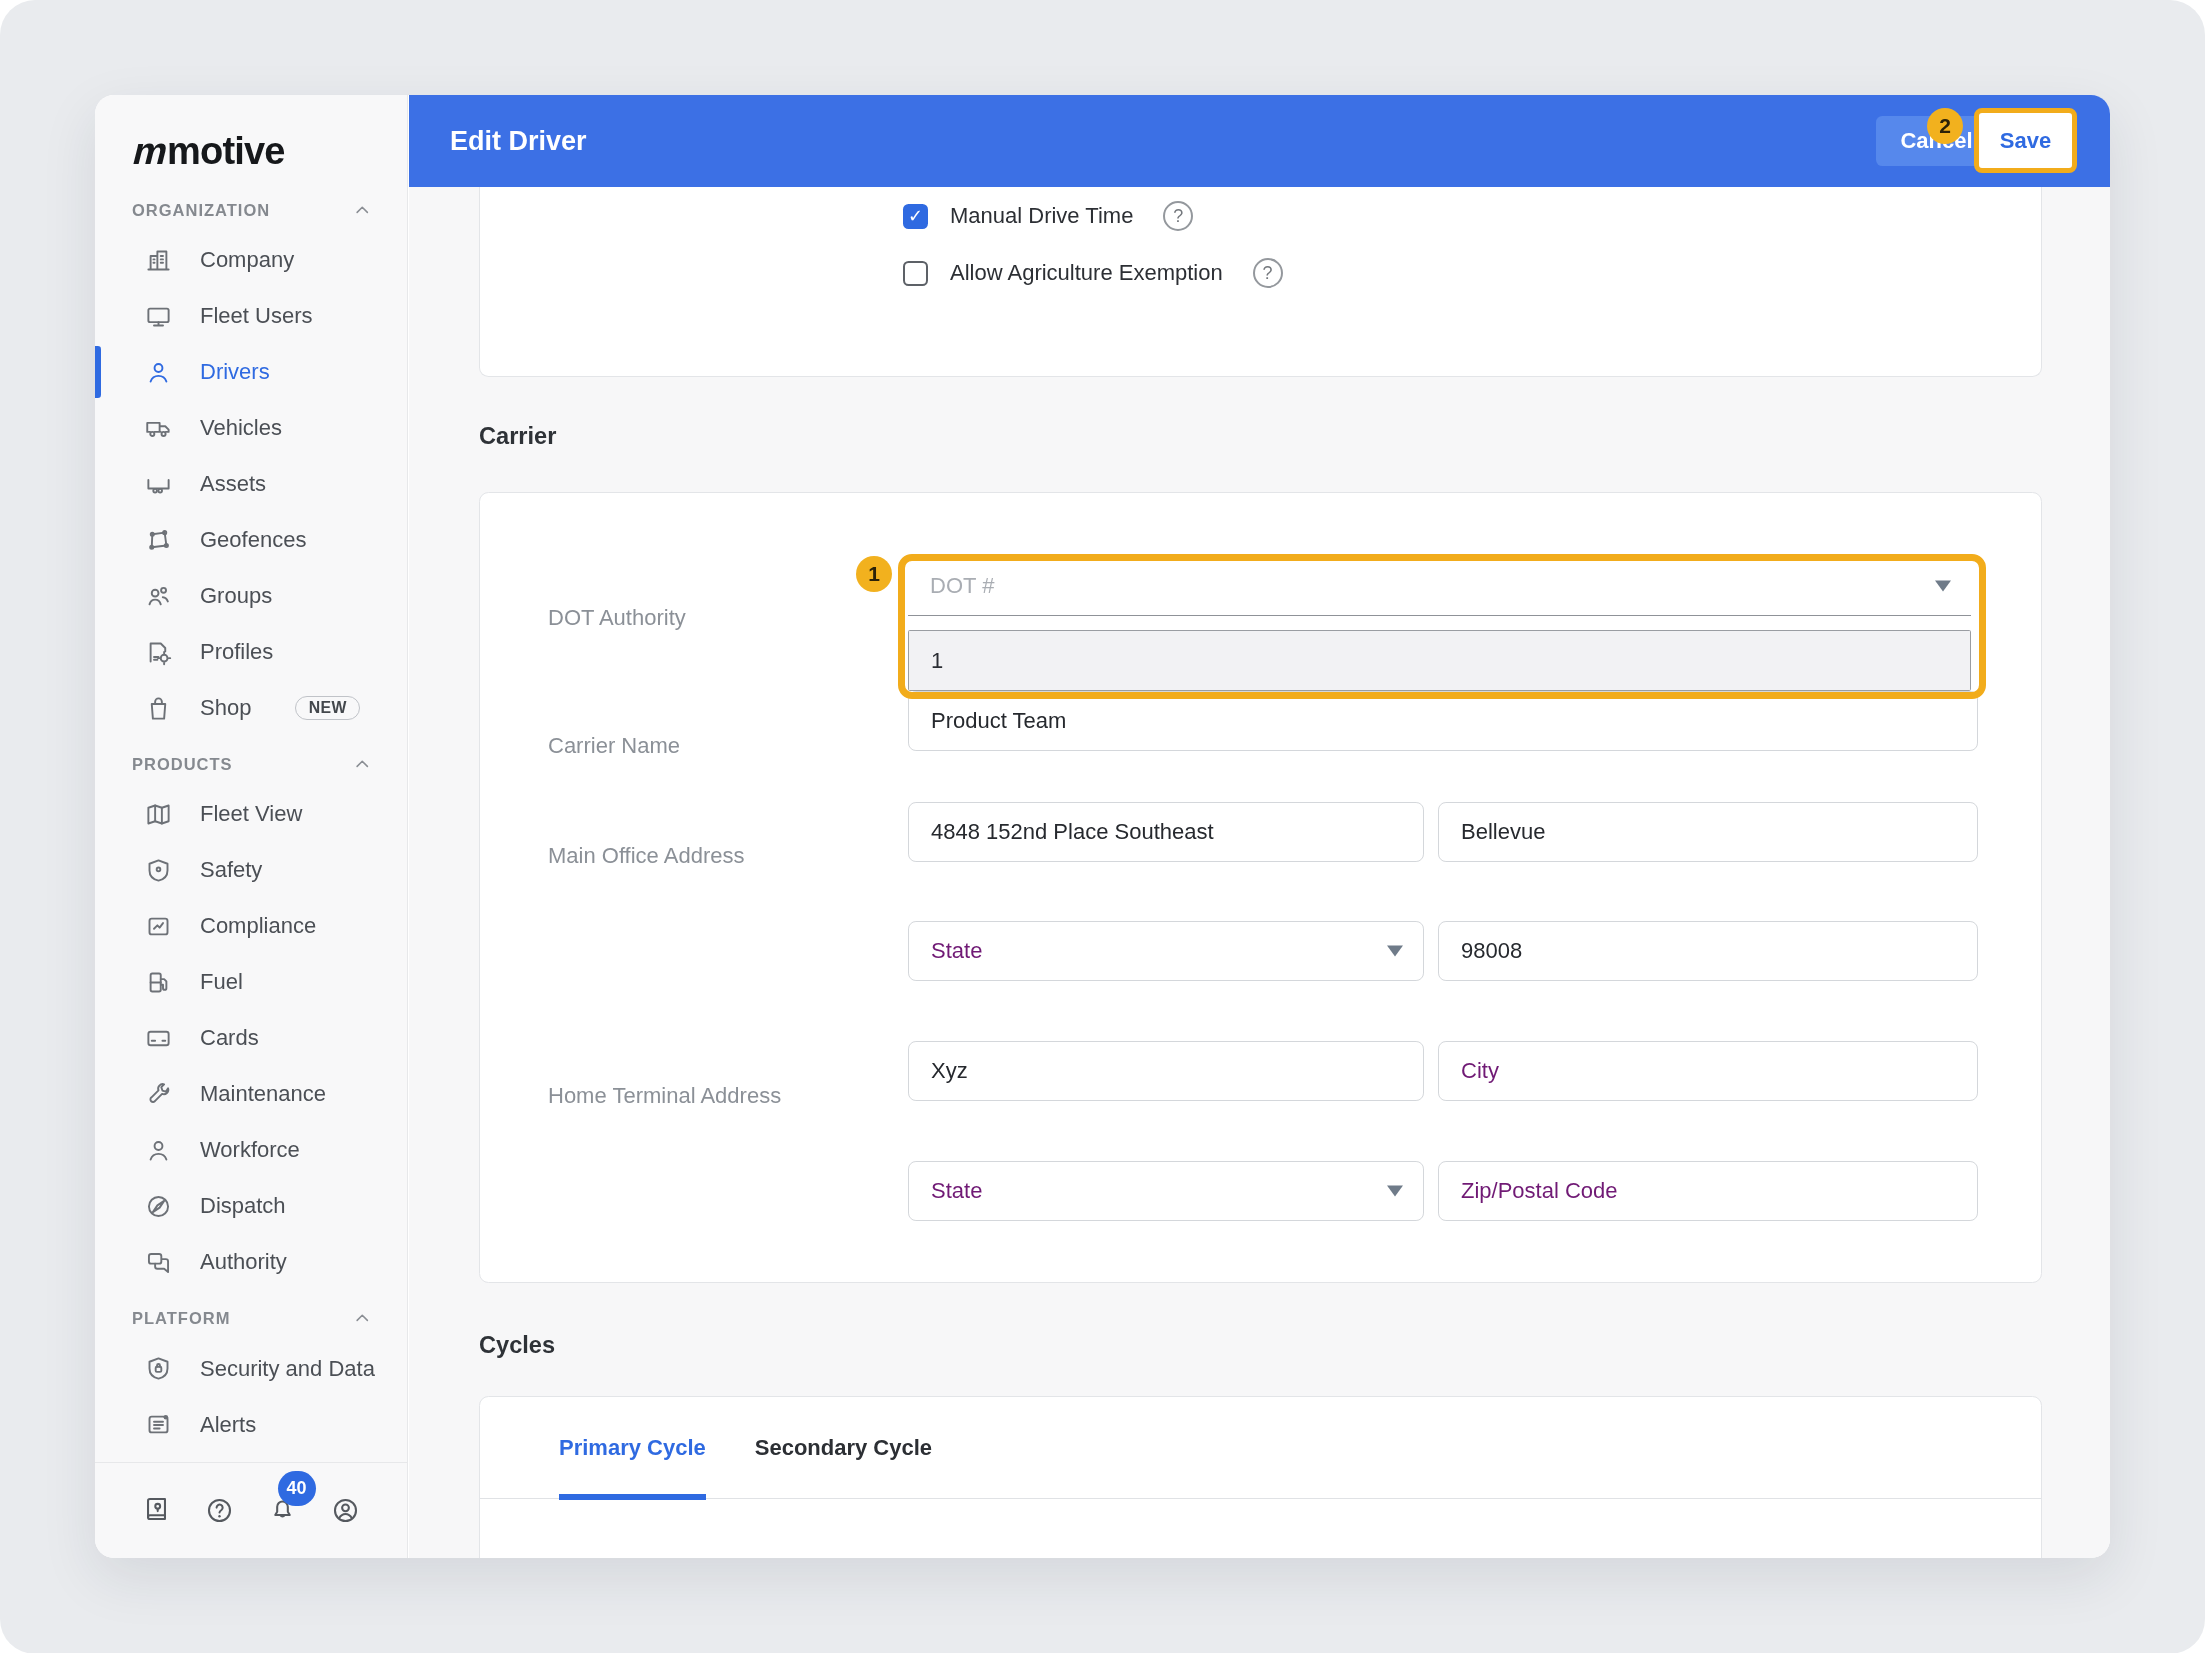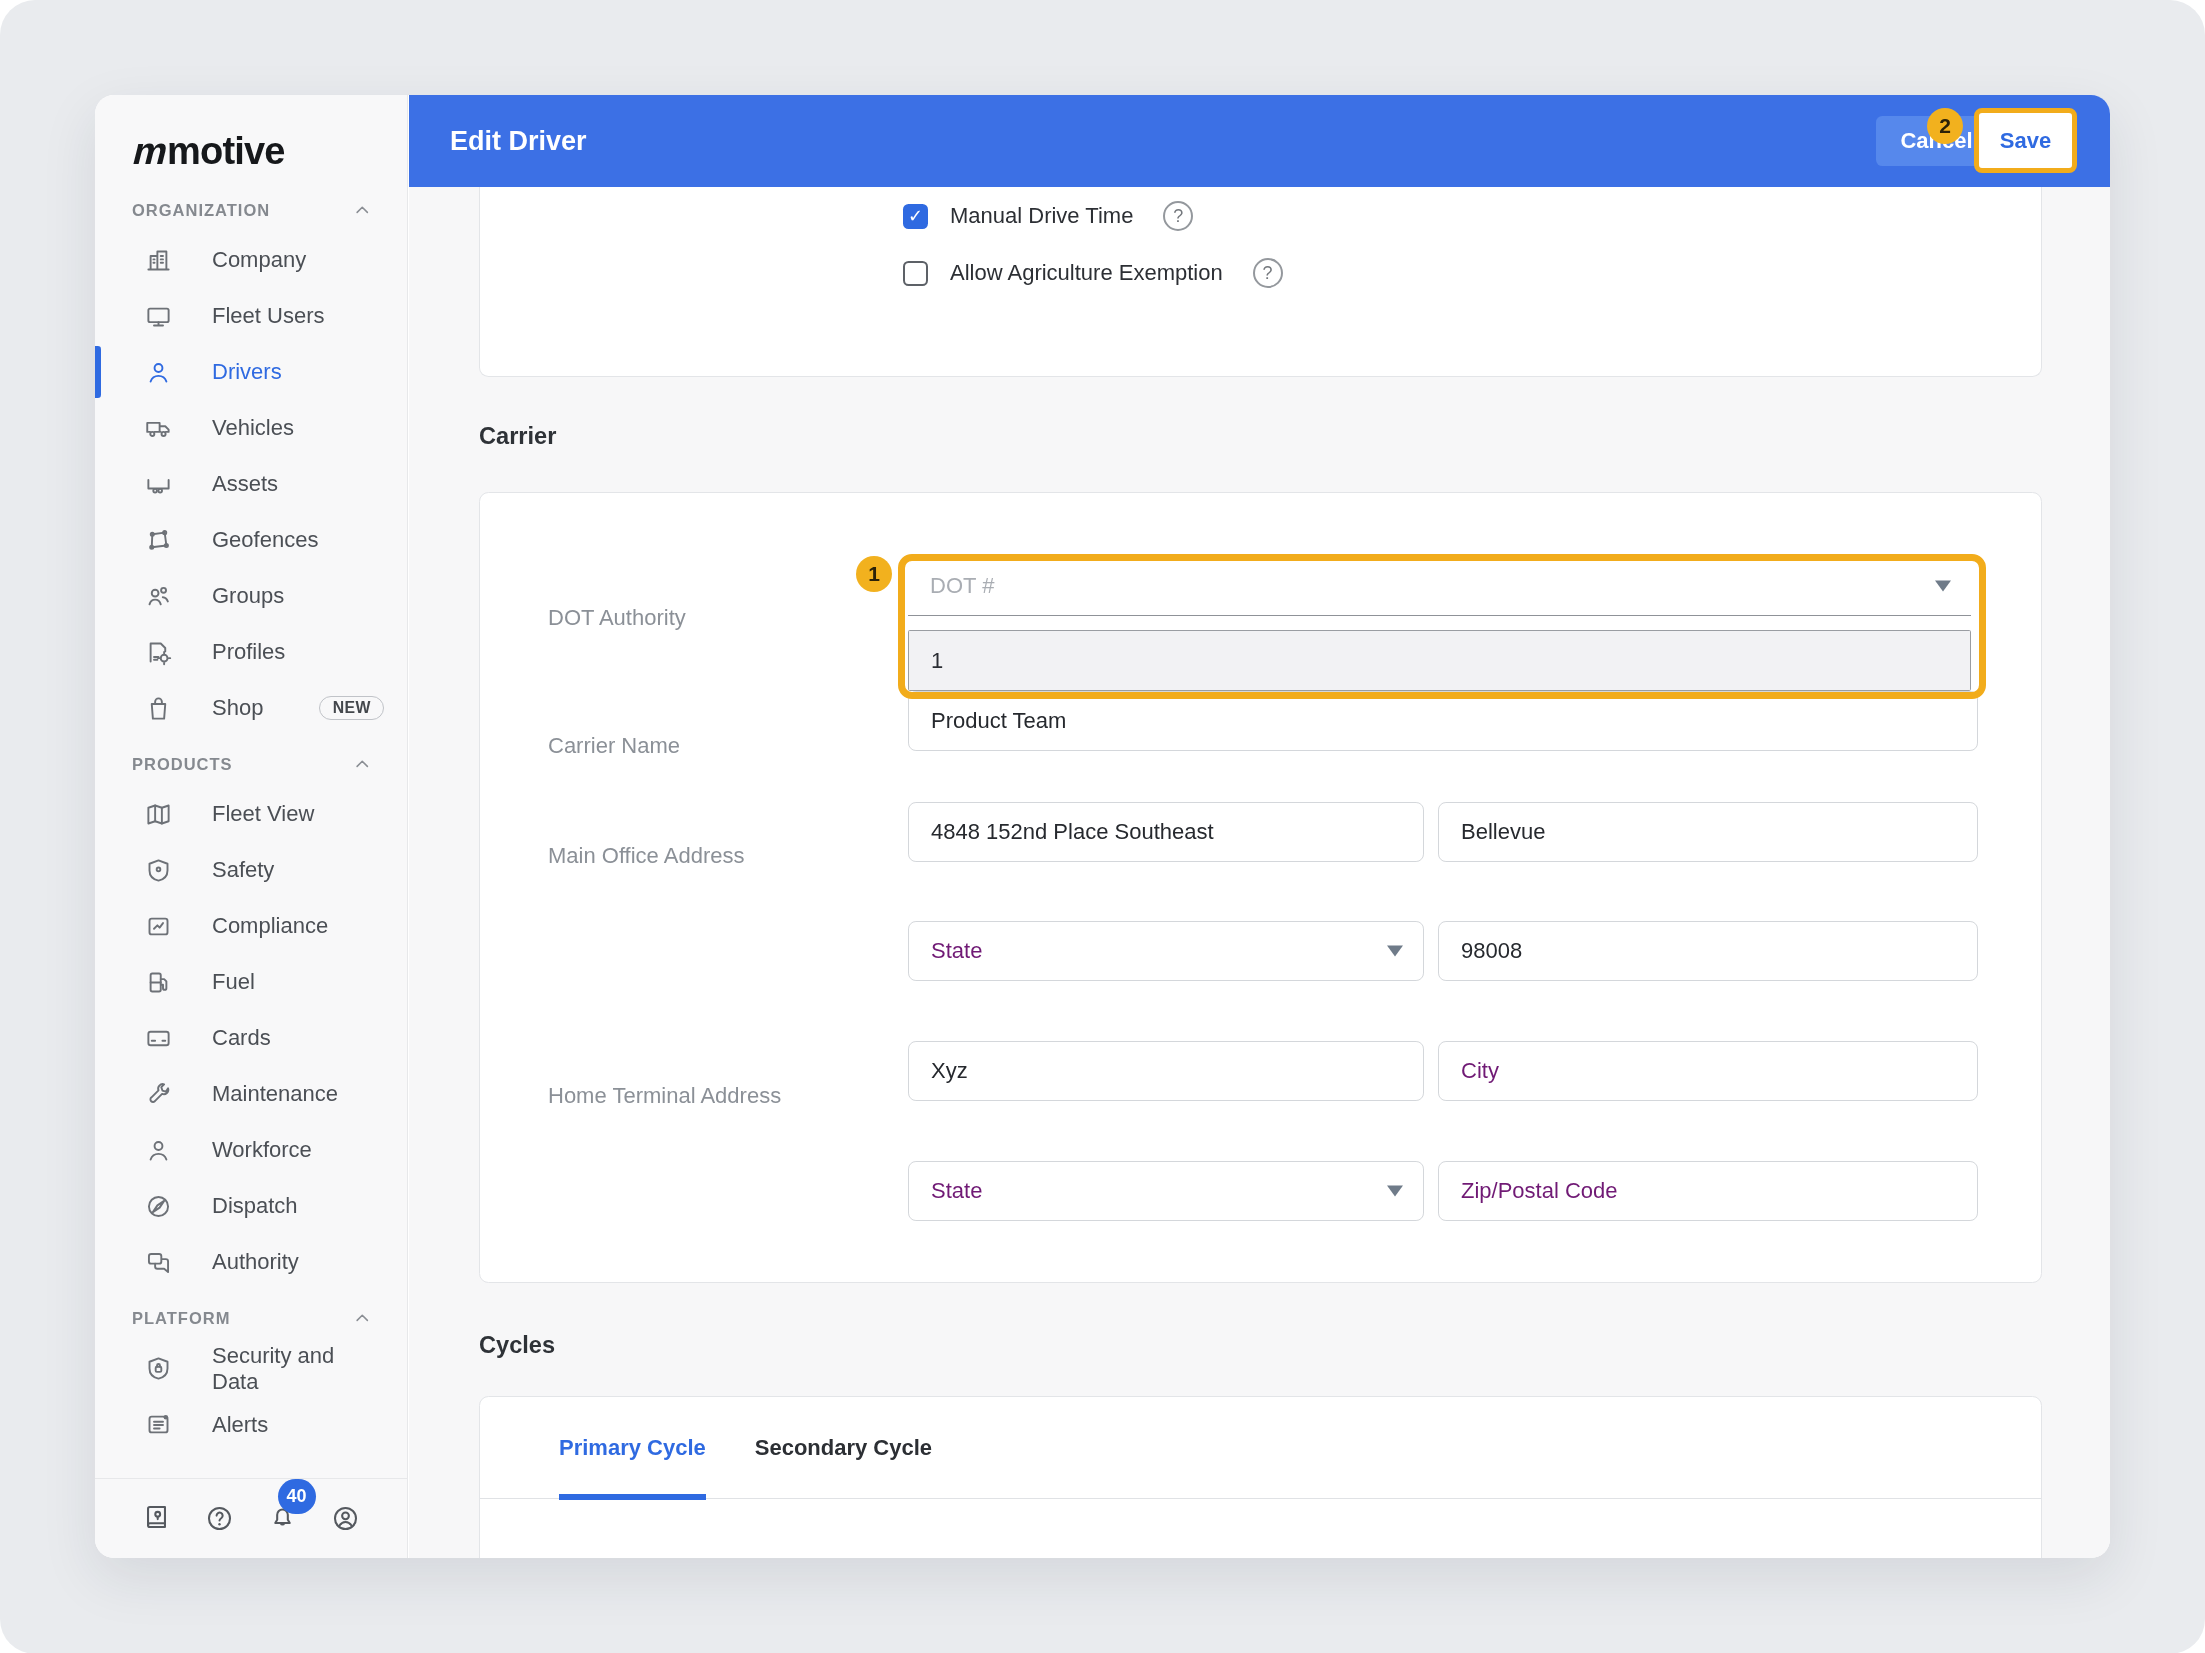--- a/index.html
+++ b/index.html
@@ -7,28 +7,28 @@
   .canvas { position:absolute; inset:0; width:2205px; height:1654px; background:#e9ebee; border-radius:35px; overflow:hidden; }
   .app { position:absolute; left:95px; top:95px; width:2015px; height:1463px; background:#ffffff; border-radius:19px; overflow:hidden; box-shadow:0 19px 55px rgba(30,35,60,.10); }
 
   
   .sidebar { position:absolute; left:0; top:0; bottom:0; width:313px; background:#f8f8f9; border-right:1.6px solid #e7e8ea; }
   .logo { padding:33px 0 0 39px; font-size:38px; font-weight:800; color:#16181b; letter-spacing:-0.8px; line-height:46px; }
   .logo .logo-m { display:inline-block; transform:skewX(-14deg); }
   .nav { margin-top:14px; }
   .nav-section { height:44px; padding:0 35px 0 37px; display:flex; align-items:center; justify-content:space-between; color:#85898f; font-size:16.5px; font-weight:700; letter-spacing:1px; }
   .nav-section.gap { margin-top:6.3px; }
-  .nav-item { height:56px; padding:0 31.5px 0 50px; display:flex; align-items:center; gap:40px; font-size:22px; color:#4b4f55; position:relative; cursor:pointer; }
+  .nav-item { height:56px; padding:0 31.5px 0 50px; display:flex; align-items:center; gap:28px; font-size:22px; color:#4b4f55; position:relative; cursor:pointer; }
   .nav-item .icon { width:27px; height:27px; color:#6d7177; flex:none; }
   .nav-item.active { color:#2f6ae1; }
   .nav-item.active .icon { color:#2f6ae1; }
   .nav-item.active::before { content:""; position:absolute; left:0; top:2.4px; bottom:2.4px; width:6.3px; background:#2f6ae1; border-radius:0 3.2px 3.2px 0; }
   .chev { width:20.5px; height:20.5px; color:#8a8e94; }
   .new-pill { margin-left:15.8px; border:1.6px solid #c0c3c8; border-radius:787px; padding:2.4px 12.6px; font-size:15.8px; font-weight:700; color:#43474c; letter-spacing:0.4px; }
-  .side-footer { position:absolute; left:0; right:0; bottom:0; height:80px; border-top:1.6px solid #e7e8ea; display:flex; align-items:center; justify-content:space-between; padding:0 47px; }
+  .side-footer { position:absolute; left:0; right:0; bottom:0; height:96px; border-top:1.6px solid #e7e8ea; display:flex; align-items:center; justify-content:space-between; padding:0 47px; }
   .side-footer .f-icon { width:29px; height:29px; color:#55595f; }
   .bell-wrap { position:relative; }
   .count-badge { position:absolute; top:-23.6px; left:9.5px; min-width:38px; height:35px; padding:0 6.3px; border-radius:19px; background:#2f6ae1; color:#fff; font-size:18px; font-weight:700; display:flex; align-items:center; justify-content:center; }
 
   
   .main { position:absolute; left:314px; top:0; right:0; bottom:0; }
   .app-header { position:absolute; top:0; left:0; right:0; height:92px; background:#3c70e5; z-index:10; }
   .hdr-title { position:absolute; left:41px; top:0; line-height:92px; font-size:27px; font-weight:700; color:#ffffff; }
   .btn-cancel { position:absolute; left:1427px; top:21px; width:121px; height:50px; background:#5688ec; border-radius:6.3px; color:#fff; font-size:22px; font-weight:600; display:flex; align-items:center; justify-content:center; cursor:pointer;margin-left:40px; }
   .btn-save { position:absolute; left:1565px; top:13.4px; width:103px; height:65px; background:#fff; border:5.5px solid #f2ac1b; border-radius:8px; color:#2f6ae1; font-size:22px; font-weight:700; display:flex; align-items:center; justify-content:center; cursor:pointer; }

